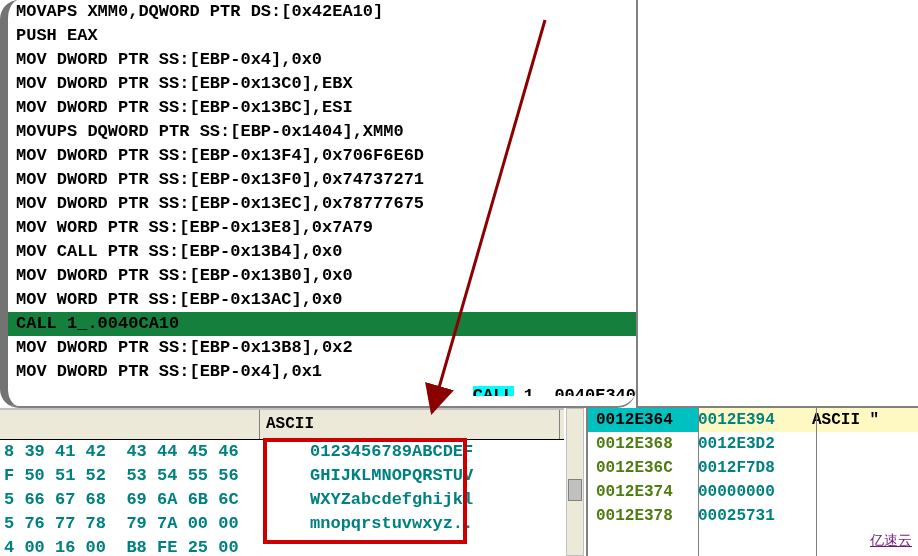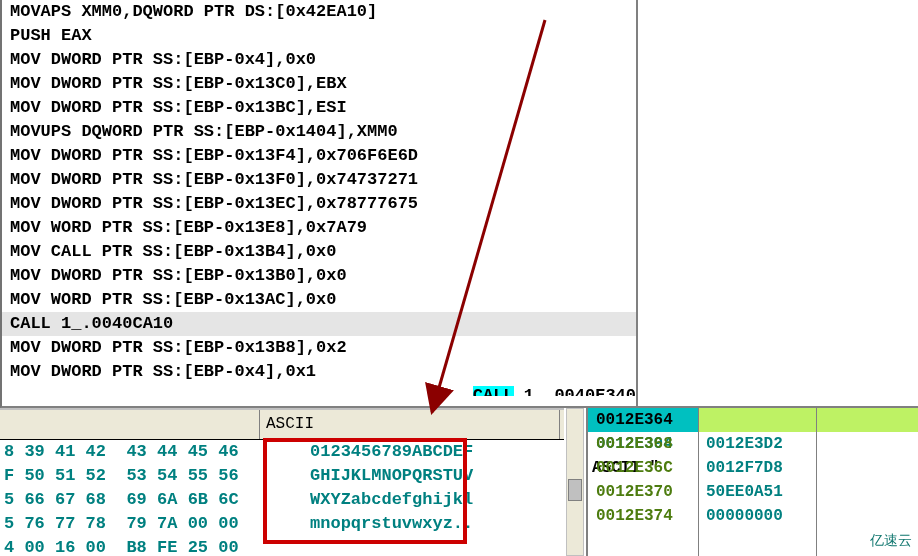--- a/index.html
+++ b/index.html
@@ -10,60 +10,61 @@
     font-family: "Courier New", monospace;
     font-weight: bold;
     font-size: 17px;
     overflow: hidden;
   }
   .disasm-pane {
     position: absolute;
     left: 0; top: 0;
     width: 636px;
     height: 408px;
-    border-left: 2px solid #737373;
+    border-left: 8px solid #737373;
     border-bottom: 2px solid #808080;
     background: #fff;
     overflow: hidden;
+    border-radius: 19px;
   }
   .right-top-pane {
     position: absolute;
     left: 636px; top: 0;
     width: 282px;
     height: 408px;
     border-left: 2px solid #808080;
     border-bottom: 2px solid #808080;
     background: #fff;
   }
   .asm-line {
     height: 24px;
     line-height: 24px;
     padding-left: 8px;
     white-space: pre;
     color: #000;
   }
-  .highlight-yellow { background: #e5e5e5; }
+  .highlight-yellow { background: #15803d; }
   .highlight-cyan { background: #00ffff; }
   
   .hexdump {
     position: absolute;
     left: 0; top: 408px;
     width: 564px;
     height: 148px;
     border-top: 2px solid #c0c0c0;
     background: #fff;
     overflow: hidden;
   }
   .hexdump-header {
     height: 30px;
     background: #ece9d8;
     border-bottom: 1px solid #000;
     display: flex;
     font-size: 16px;
-    font-weight: normal;
+    font-weight: bold;
   }
   .hexdump-header .hcell {
     border-right: 1px solid #808080;
     line-height: 28px;
     padding: 0 6px;
     color: #000;
   }
   .hex-col1 { width: 260px; }
   .hex-col2 { width: 300px; }
   .hex-rows {
@@ -109,46 +110,47 @@
     background: #c0c0c0;
     border: 1px solid #808080;
   }
   .stack-row {
     height: 24px;
     line-height: 24px;
     display: flex;
     font-size: 16px;
   }
   .stack-row .c1 { width: 110px; color: #4d7c0f; padding-left: 8px;}
-  .stack-row .c2 { width: 110px; color: #008080; padding-left: 8px;}
+  .stack-row .c2 { width: 110px; color: #008080; }
   .stack-row .c3 { flex: 1; color: #000; padding-left: 4px;}
-  .stack-row.first { background: #bef264; flex-direction: column; }
+  .stack-row.first { background: #fef9c3; }
   .stack-row.first .c1 { background: #00c0c0; color:#000; }
   .stack-row.first .c3 { color:#000; }
   .vdiv {
     position:absolute;
     top:408px; height:148px; width:1px; background:#808080;
   }
   .vd1 { left: 698px; }
   .vd2 { left: 816px; }
   
   .arrow-svg {
     position: absolute;
     left: 0; top: 0;
     width: 918px; height: 556px;
     pointer-events: none;
   }
   .watermark {
     position: absolute;
     right: 6px;
     bottom: 6px;
     font-size: 14px;
-    color: #0f766e;
+    color: #701a75;
     font-family: sans-serif;
     font-weight: normal;
+    text-decoration: underline;
   }
 </style>
 </head>
 <body>
 
 <div class="disasm-pane">
   <div id="asm-lines">
       <div class="asm-line">MOVAPS XMM0,DQWORD PTR DS:[0x42EA10]</div>
       <div class="asm-line">PUSH EAX</div>
       <div class="asm-line">MOV DWORD PTR SS:[EBP-0x4],0x0</div>
@@ -199,30 +201,27 @@
         <div class="c1">0012E368</div>
         <div class="c2">0012E3D2</div>
         <div class="c3"></div>
       </div>
       <div class="stack-row">
         <div class="c1">0012E36C</div>
         <div class="c2">0012F7D8</div>
         <div class="c3"></div>
       </div>
       <div class="stack-row">
-        <div class="c1">0012E370</div>
-        <div class="c2">50EE0A51</div>
-        <div class="c3"></div>
-      </div>
-      <div class="stack-row">
         <div class="c1">0012E374</div>
         <div class="c2">00000000</div>
         <div class="c3"></div>
       </div>
       <div class="stack-row">
+        <div class="c1">0012E378</div>
+        <div class="c2">00025731</div>
         <div class="c3"></div>
       </div>
     </div>
 </div>
 <div class="vdiv vd1"></div>
 <div class="vdiv vd2"></div>
 
 <svg class="arrow-svg">
   <defs>
     <marker id="ah" markerWidth="12" markerHeight="12" refX="9" refY="5" orient="auto">

